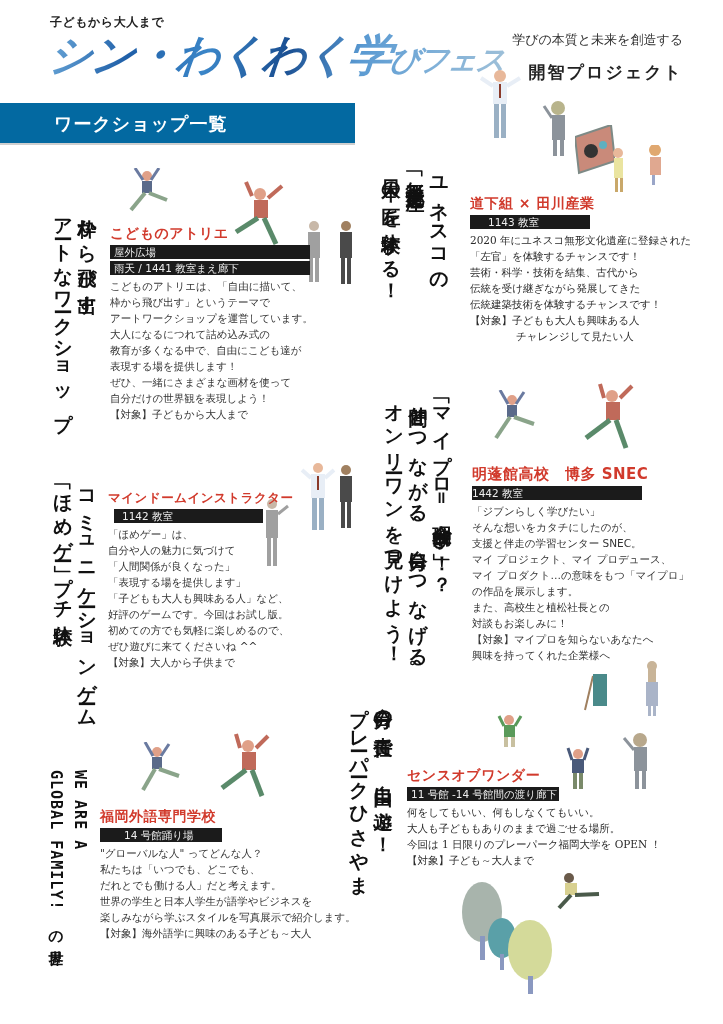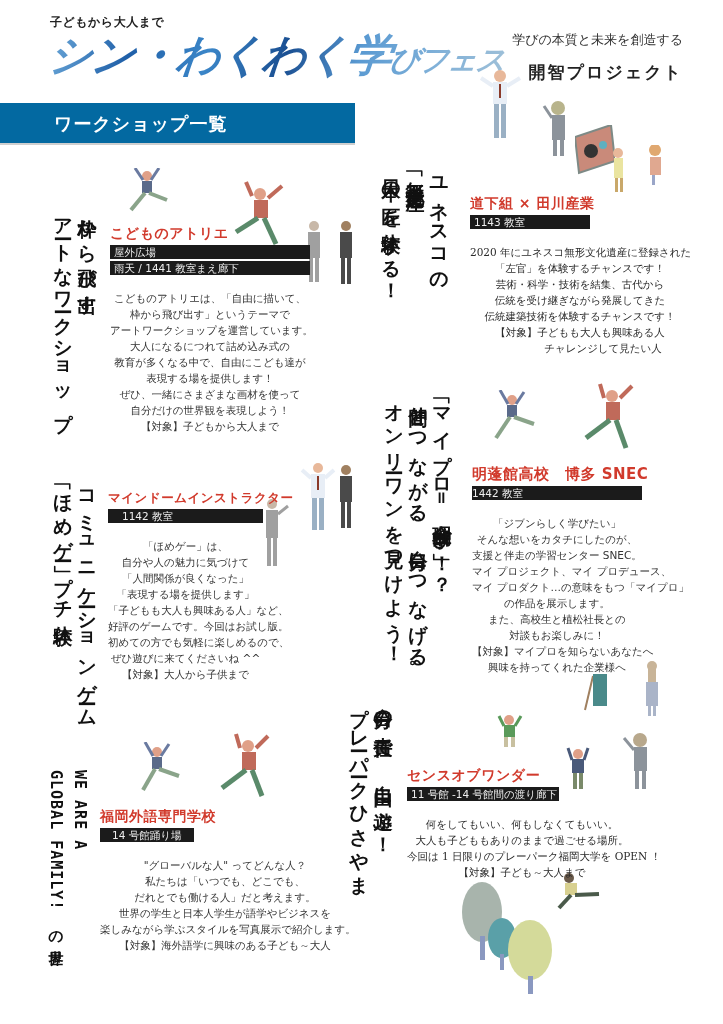--- a/index.html
+++ b/index.html
@@ -23,23 +23,23 @@
 
   .section-bar { left: 0; top: 103px; width: 355px; height: 42px; background: #0369a1; border-bottom: 2px solid #cfcfcf; }
   .section-bar span { position: absolute; left: 54px; top: 9px; color: #fff; font-size: 18px; font-weight: bold; letter-spacing: 1px; }
 
   
   .vcol { writing-mode: vertical-rl; font-size: 19px; font-weight: bold; color: #111; line-height: 24px; letter-spacing: 2px; white-space: nowrap; }
   .vcol.latin { font-family: "DejaVu Sans Mono", "Liberation Mono", monospace; font-size: 15px; letter-spacing: 1px; }
 
   
   .ws-title { font-size: 14px; font-weight: bold; color: #d13a2c; letter-spacing: 0.5px; white-space: nowrap; }
-  .ws-loc { background: #1b1b1b; color: #eee; font-size: 10.5px; height: 14px; line-height: 14px; padding-left: 4px; margin-top: 2px; white-space: nowrap; }
+  .ws-loc { background: #1b1b1b; color: #eee; font-size: 10.5px; height: 14px; line-height: 14px; padding-left: 18px; margin-top: 2px; white-space: nowrap; }
   .ws-loc.l2 { padding-left: 4px; }
-  .ws-body { font-size: 10.5px; line-height: 16px; color: #333; margin-top: 15px; white-space: nowrap; text-align: center; }
+  .ws-body { font-size: 10.5px; line-height: 16px; color: #333; margin-top: 3px; white-space: nowrap; }
   .ws-body.serif { font-family: "DejaVu Serif", "Liberation Serif", serif; color: #2a2a2a; }
   .ws-body .indent { padding-left: 46px; }
 
   
   .fig { position: absolute; }
 </style>
 </head>
 <body>
 
 <div class="abs kicker">子どもから大人まで</div>
@@ -294,21 +294,21 @@
     <div>の作品を展示します。</div>
     <div>また、高校生と植松社長との</div>
     <div>対談もお楽しみに！</div>
     <div>【対象】マイプロを知らないあなたへ</div>
     <div>興味を持ってくれた企業様へ</div>
   </div>
 </div>
 
 <div class="abs" style="left:108px;top:490px;width:155px">
   <div class="ws-title" style="font-size:12.5px">マインドームインストラクター</div>
-  <div class="ws-loc" style="margin-left:0;padding-left:14px">1142 教室</div>
+  <div class="ws-loc" style="margin-left:6px;padding-left:8px">1142 教室</div>
   <div class="ws-body">
     <div>「ほめゲー」は、</div>
     <div>自分や人の魅力に気づけて</div>
     <div>「人間関係が良くなった」</div>
     <div>「表現する場を提供します」</div>
     <div>「子どもも大人も興味ある人」など、</div>
     <div>好評のゲームです。今回はお試し版。</div>
     <div>初めての方でも気軽に楽しめるので、</div>
     <div>ぜひ遊びに来てくださいね ^^</div>
     <div>【対象】大人から子供まで</div>
@@ -321,21 +321,21 @@
   <div class="ws-body serif">
     <div>何をしてもいい、何もしなくてもいい。</div>
     <div>大人も子どももありのままで過ごせる場所。</div>
     <div>今回は 1 日限りのプレーパーク福岡大学を OPEN ！</div>
     <div>【対象】子ども～大人まで</div>
   </div>
 </div>
 
 <div class="abs" style="left:100px;top:808px;width:250px">
   <div class="ws-title">福岡外語専門学校</div>
-  <div class="ws-loc" style="width:94px;padding-left:12px">14 号館踊り場</div>
+  <div class="ws-loc" style="width:122px;padding-left:24px">14 号館踊り場</div>
   <div class="ws-body">
     <div>"グローバルな人" ってどんな人？</div>
     <div>私たちは「いつでも、どこでも、</div>
     <div>だれとでも働ける人」だと考えます。</div>
     <div>世界の学生と日本人学生が語学やビジネスを</div>
     <div>楽しみながら学ぶスタイルを写真展示で紹介します。</div>
     <div>【対象】海外語学に興味のある子ども～大人</div>
   </div>
 </div>
 

